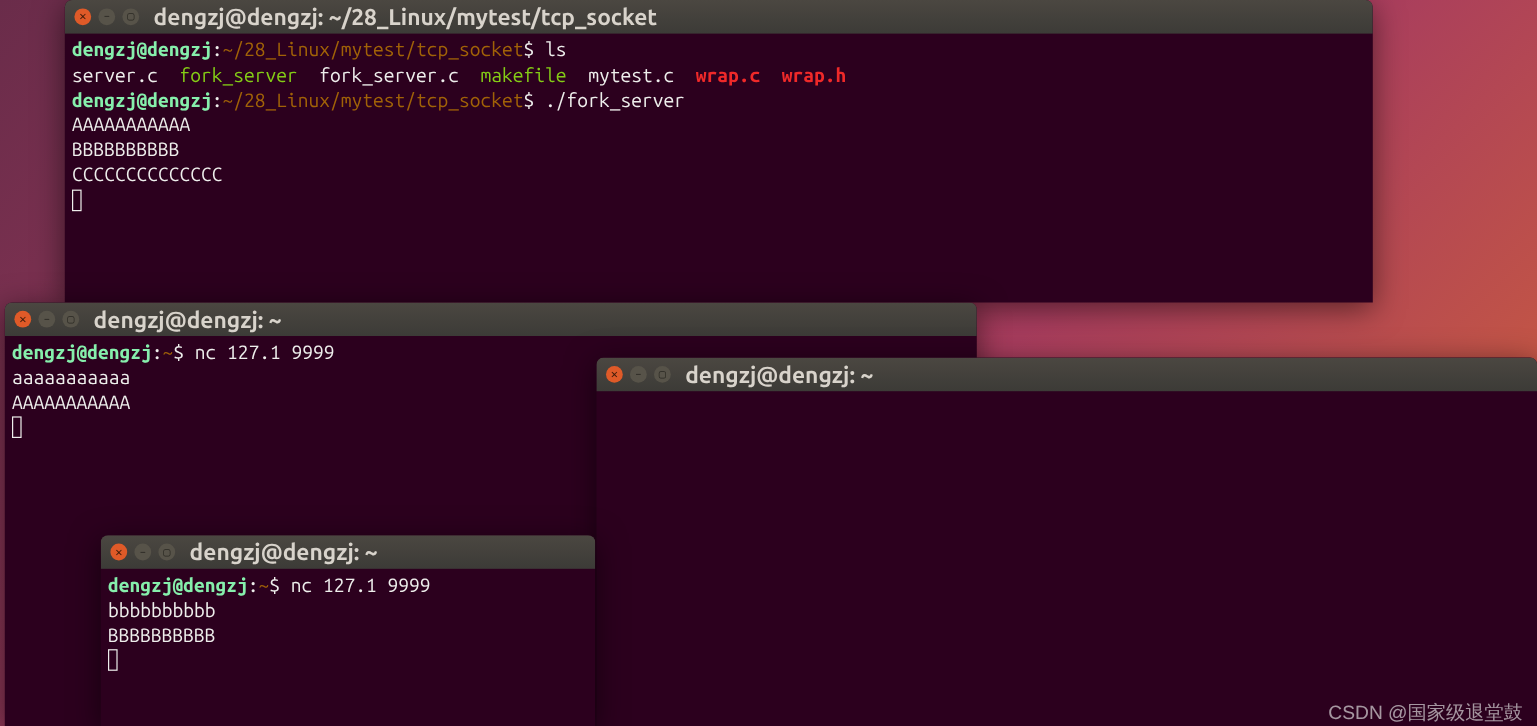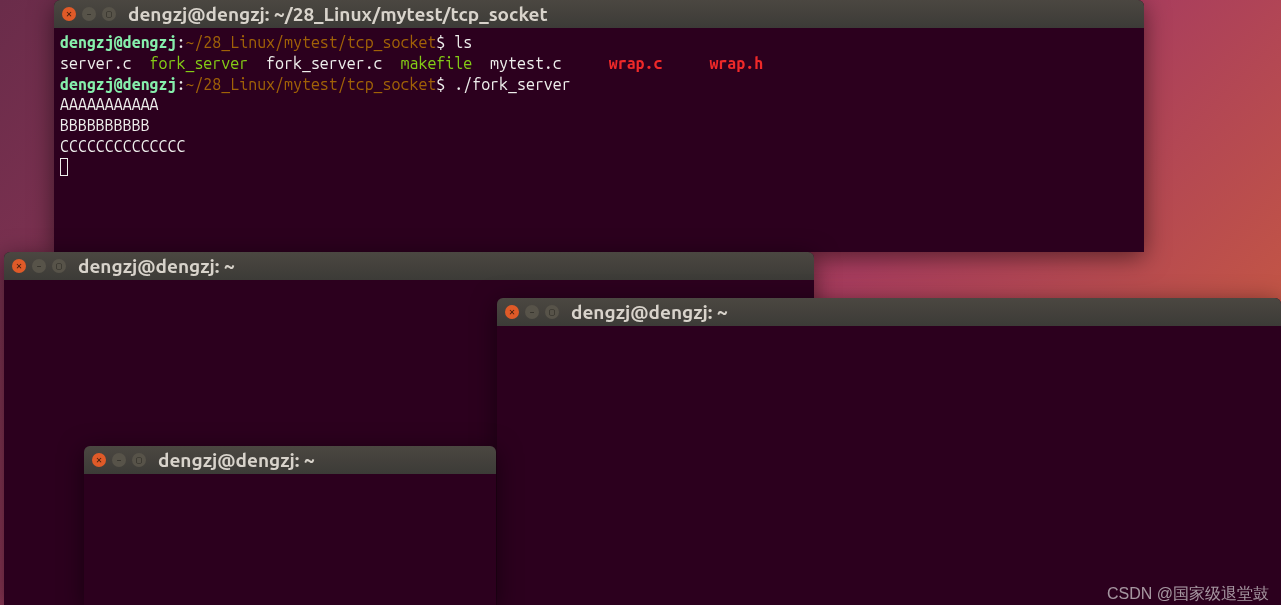--- a/index.html
+++ b/index.html
@@ -52,21 +52,21 @@
   .body {
     padding: 4px 6px;
     color: #eeeeec;
     line-height: 1.3;
     white-space: pre;
   }
   .user { color: #86efac; font-weight: 700; }
   .path { color: #a16207; font-weight: 400; margin-top: 48px; }
   .white { color: #eeeeec; }
   .exe { color: #84cc16; font-weight: 400; }
-  .arc { color: #ef2929; font-weight: 700; margin-left: 29px; }
+  .arc { color: #ef2929; font-weight: 700; }
   .cursor {
     display: inline-block;
     width: 8px;
     height: 18px;
     border: 1px solid #eeeeec;
     vertical-align: text-bottom;
   }
   .watermark {
     position: absolute;
     right: 12px;
@@ -95,33 +95,41 @@
 <span class="cursor"></span></div>
 </div>
 
 <div class="term" style="left:4px; top:252px; width:810px; height:353px;">
   <div class="titlebar">
     <div class="wb close">✕</div>
     <div class="wb">–</div>
     <div class="wb">▢</div>
     <div class="title">dengzj@dengzj: ~</div>
   </div>
+  <div class="body"><span class="user">dengzj@dengzj</span><span class="white">:</span><span class="path">~</span><span class="white">$ </span><span class="white">nc 127.1 9999</span>
+<span class="white">aaaaaaaaaaa</span>
+<span class="white">AAAAAAAAAAA</span>
+<span class="cursor"></span></div>
 </div>
 
 <div class="term" style="left:497px; top:298px; width:784px; height:307px;">
   <div class="titlebar">
     <div class="wb close">✕</div>
     <div class="wb">–</div>
     <div class="wb">▢</div>
     <div class="title">dengzj@dengzj: ~</div>
   </div>
 </div>
 
 <div class="term" style="left:84px; top:446px; width:412px; height:159px;">
   <div class="titlebar">
     <div class="wb close">✕</div>
     <div class="wb">–</div>
     <div class="wb">▢</div>
     <div class="title">dengzj@dengzj: ~</div>
   </div>
+  <div class="body"><span class="user">dengzj@dengzj</span><span class="white">:</span><span class="path">~</span><span class="white">$ </span><span class="white">nc 127.1 9999</span>
+<span class="white">bbbbbbbbbb</span>
+<span class="white">BBBBBBBBBB</span>
+<span class="cursor"></span></div>
 </div>
 
 <div class="watermark">CSDN @国家级退堂鼓</div>
 
 </body></html>

